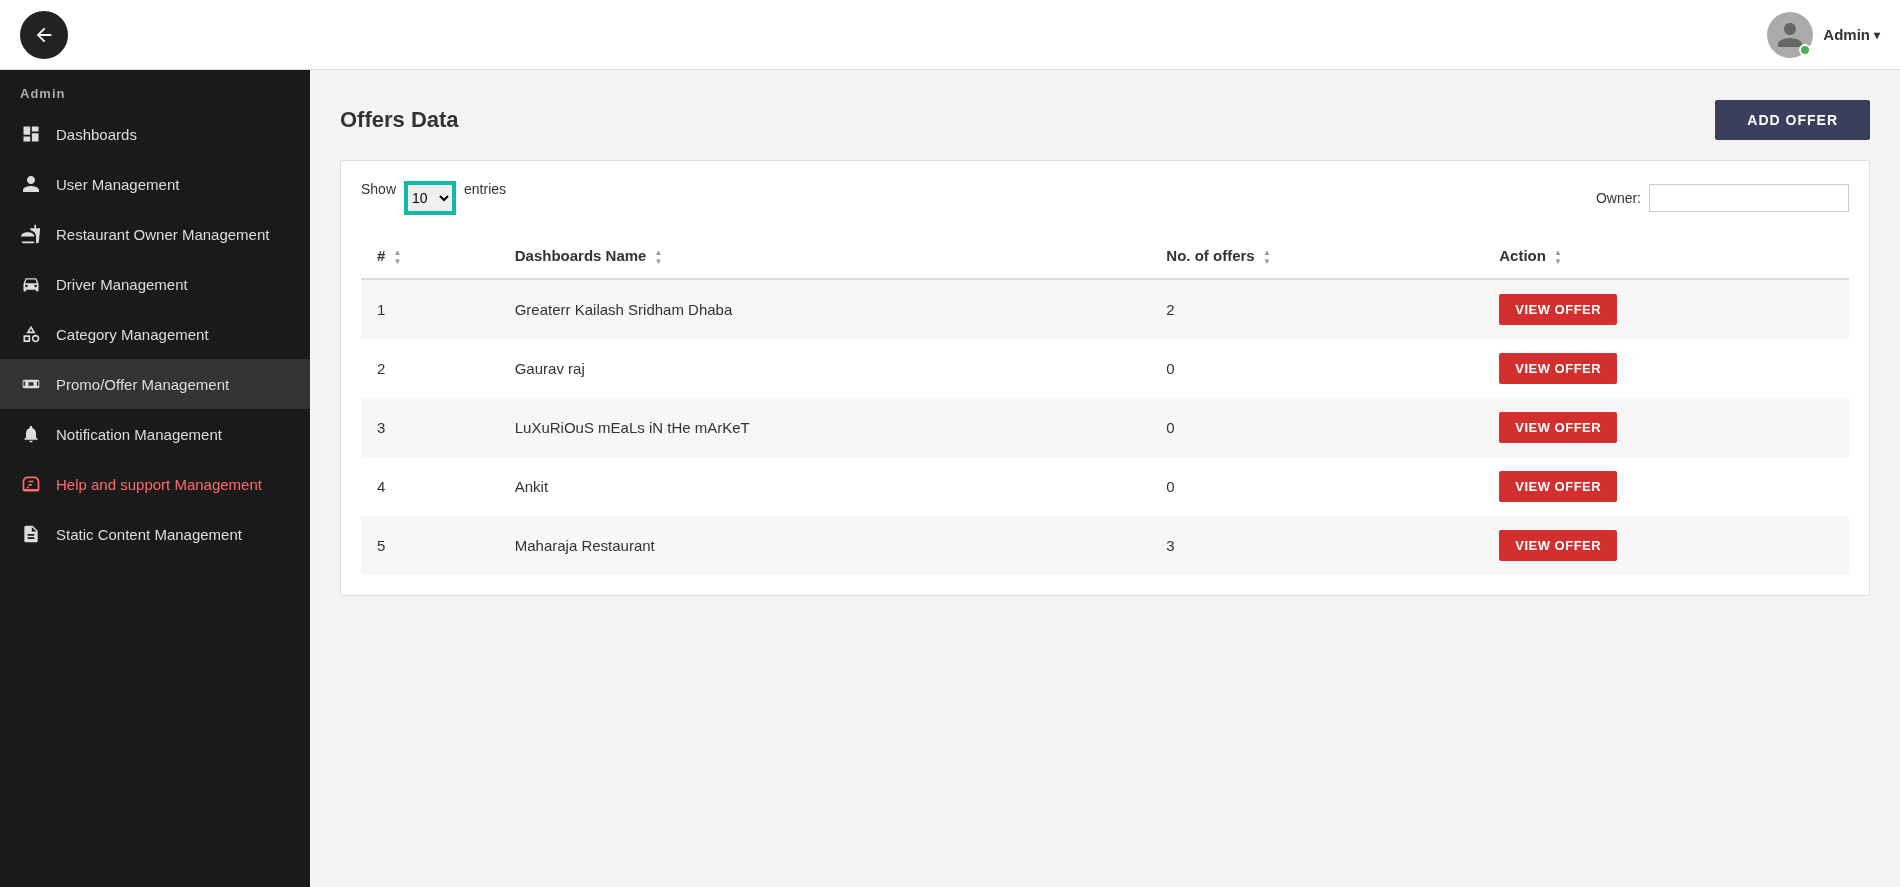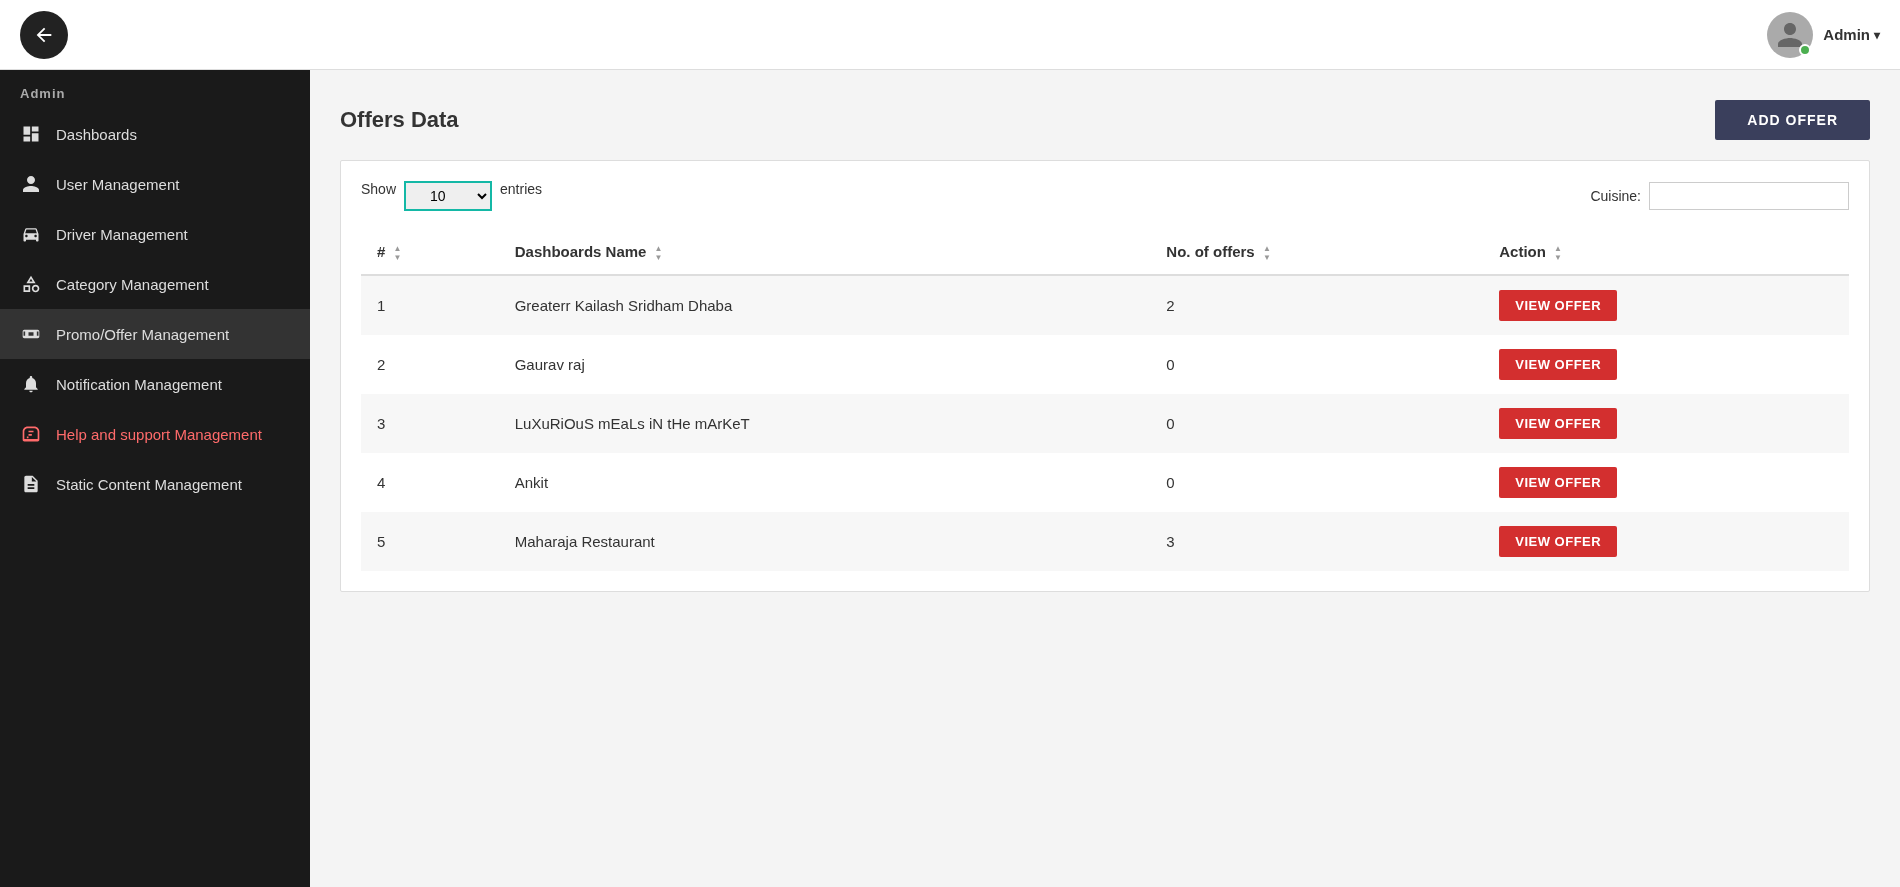--- a/index.html
+++ b/index.html
@@ -133,22 +133,22 @@
 
     
     .controls-row {
       display: flex;
       align-items: center;
       justify-content: space-between;
       margin-bottom: 20px;
     }
     .show-entries { display: flex; gap: 8px; font-size: 14px; color: #333; }
     .show-entries select {
-      border: 2px solid #14b8a6;
-      padding: 4px 20px;
+      border: 4px solid #14b8a6;
+      padding: 4px 0;
       font-size: 14px;
       cursor: pointer;
     }
     .search-area { display: flex; align-items: center; gap: 8px; font-size: 14px; color: #333; }
     .search-area input {
       border: 1px solid #ccc;
       padding: 5px 10px;
       font-size: 14px;
       width: 200px;
       outline: none;
@@ -239,20 +239,28 @@
 
     <div class="sidebar-item">
       <span class="icon">
         <svg viewBox="0 0 24 24">
             <path d="M12 12c2.7 0 4.8-2.1 4.8-4.8S14.7 2.4 12 2.4 7.2 4.5 7.2 7.2 9.3 12 12 12zm0 2.4c-3.2 0-9.6 1.6-9.6 4.8v2.4h19.2v-2.4c0-3.2-6.4-4.8-9.6-4.8z"></path>
           </svg>
       </span>
       <span>User Management</span>
     </div>
 
+    <div class="sidebar-item">
+      <span class="icon">
+        <svg viewBox="0 0 24 24">
+            <path d="M18.06 22.99h1.66c.84 0 1.53-.64 1.63-1.46L23 5.05h-5V1h-1.97v4.05h-4.97l.3 2.34c1.71.47 3.31 1.32 4.27 2.26 1.44 1.42 2.43 2.89 2.43 5.29v8.05zM1 21.99V21h15.03v.99c0 .55-.45 1-1.01 1H2.01c-.56 0-1.01-.45-1.01-1zm15.03-7c0-4.5-6.72-5-8.03-5-1.28 0-8 .5-8 5h16.03zm-8.03-3c-1.65 0-3 1.35-3 3h2c0-.55.45-1 1-1s1 .45 1 1h2c0-1.65-1.35-3-3-3z"></path>
+          </svg>
+      </span>
+      <span>Restaurant Owner Management</span>
+    </div>
 
     <div class="sidebar-item">
       <span class="icon">
         <svg viewBox="0 0 24 24">
             <path d="M18.92 6.01C18.72 5.42 18.16 5 17.5 5h-11c-.66 0-1.21.42-1.42 1.01L3 12v8c0 .55.45 1 1 1h1c.55 0 1-.45 1-1v-1h12v1c0 .55.45 1 1 1h1c.55 0 1-.45 1-1v-8l-2.08-5.99zM6.5 16c-.83 0-1.5-.67-1.5-1.5S5.67 13 6.5 13s1.5.67 1.5 1.5S7.33 16 6.5 16zm11 0c-.83 0-1.5-.67-1.5-1.5s.67-1.5 1.5-1.5 1.5.67 1.5 1.5-.67 1.5-1.5 1.5zM5 11l1.5-4.5h11L19 11H5z"></path>
           </svg>
       </span>
       <span>Driver Management</span>
     </div>
 
@@ -315,21 +323,21 @@
           <span>Show</span>
           <select>
             <option>10</option>
             <option>25</option>
             <option>50</option>
             <option>100</option>
           </select>
           <span>entries</span>
         </div>
         <div class="search-area">
-          <label>Cuisine:</label>
+          <label>Owner:</label>
           <input type="text" class="search-input" style="">
         </div>
       </div>
 
       <table>
         <thead>
           <tr>
             <th>
               <span>#</span>
               <span class="sort-icon">

